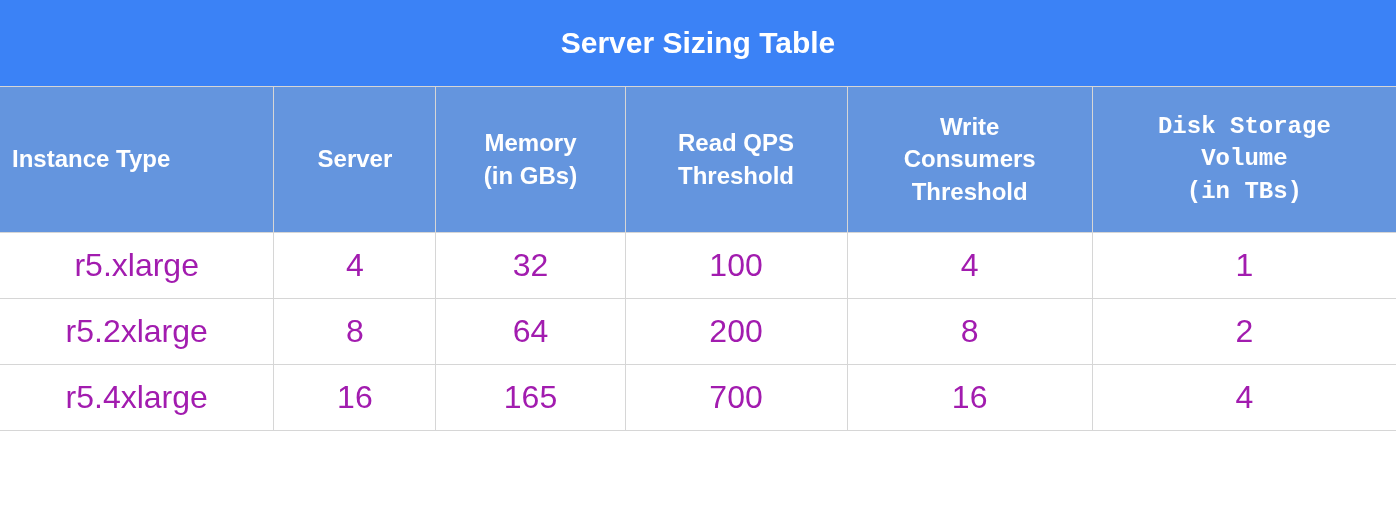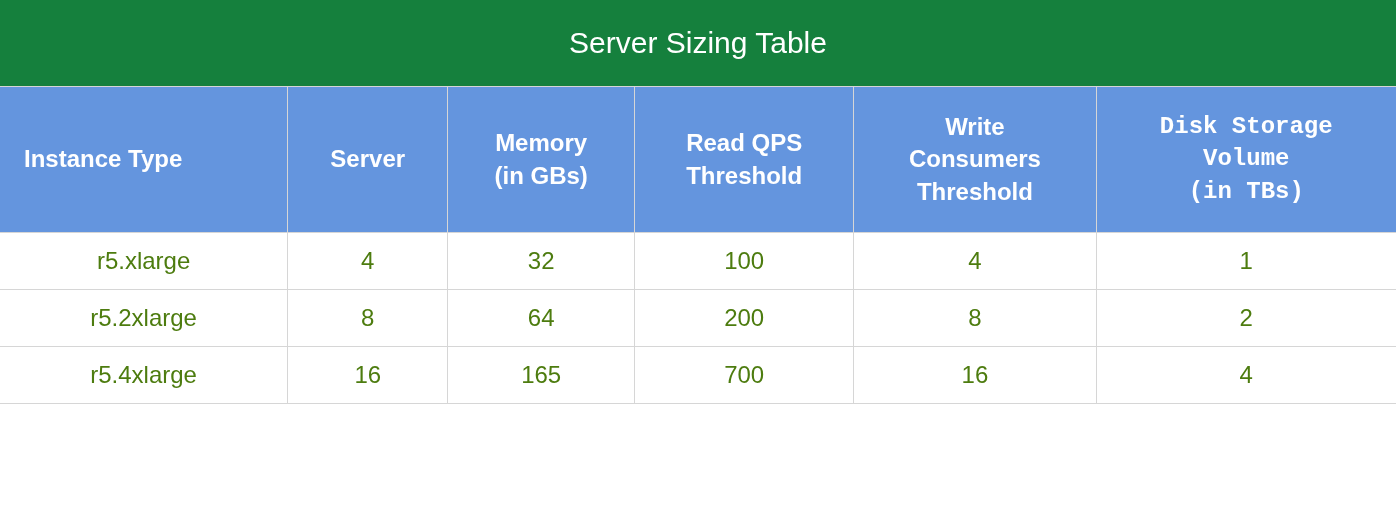--- a/index.html
+++ b/index.html
@@ -11,52 +11,52 @@
   }
   .table-wrap {
     width: 1396px;
   }
   table {
     width: 100%;
     border-collapse: collapse;
     table-layout: auto;
   }
   .title-cell {
-    background: #15803d;
+    background: #3b82f6;
     color: #ffffff;
-    font-weight: normal;
+    font-weight: bold;
     font-size: 30px;
     text-align: center;
     padding: 26px 10px;
     border-bottom: 1px solid #d6d6d6;
   }
   th.col-head {
     background: #6495de;
     color: #ffffff;
     font-weight: bold;
     font-size: 24px;
     line-height: 1.35;
     padding: 24px 18px;
     text-align: center;
     border-left: 1px solid #d6d6d6;
     border-right: 1px solid #d6d6d6;
     border-bottom: 1px solid #d6d6d6;
   }
   th.col-head:first-child {
     text-align: left;
-    padding-left: 24px;
+    padding-left: 12px;
     border-left: none;
   }
   th.col-head:last-child {
     border-right: none;
     font-family: Liberation Mono, monospace;
   }
   tbody td {
-    font-size: 24px;
-    color: #4d7c0f;
+    font-size: 32px;
+    color: #a21caf;
     text-align: center;
     padding: 14px 18px;
     border-left: 1px solid #d6d6d6;
     border-right: 1px solid #d6d6d6;
     border-bottom: 1px solid #d6d6d6;
     background: #ffffff;
   }
   tbody td:first-child { border-left: none; }
   tbody td:last-child  { border-right: none; }
 </style>

